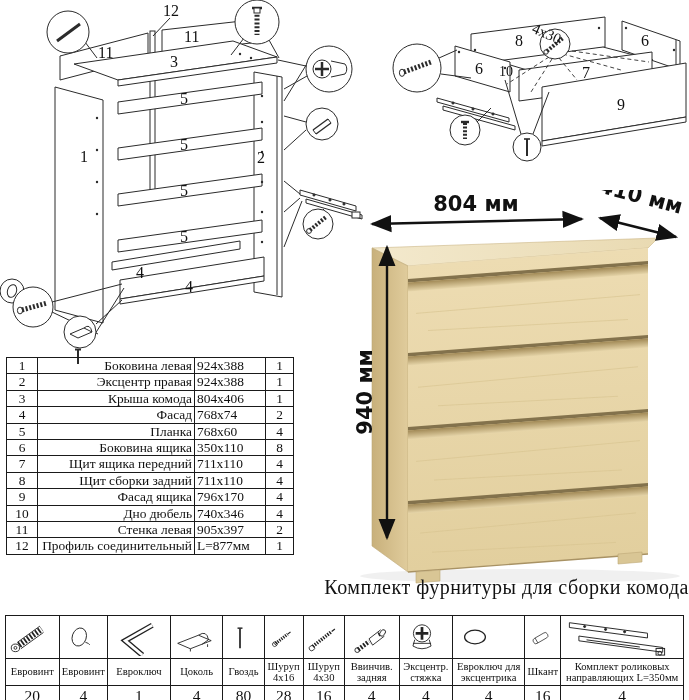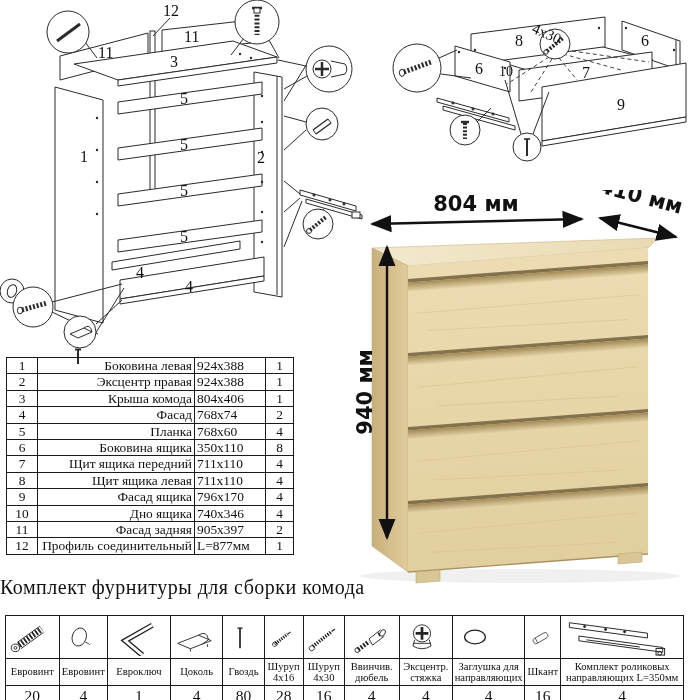--- a/index.html
+++ b/index.html
@@ -13,21 +13,21 @@
   .parts-table{border-collapse:collapse;table-layout:fixed;width:277px;
                font-family:"Liberation Serif",serif;font-size:13.4px;}
   .parts-table td{border:1.2px solid #1a1a1a;height:15.4px;padding:0 2px;
                   line-height:1.0;white-space:nowrap;overflow:hidden;}
   .parts-table .c-num{width:26px;text-align:center;}
   .parts-table .c-name{width:150px;text-align:right;padding-left:4px;}
   .parts-table .c-size{width:66px;text-align:left;}
   .parts-table .c-qty{width:23px;text-align:center;}
 
   
-  .hw-title{width:689px;text-align:left;font-size:20px;letter-spacing:.5px;}
+  .hw-title{width:689px;text-align:right;font-size:20px;letter-spacing:.5px;}
   .hw-table{border-collapse:collapse;table-layout:fixed;width:679px;
             font-family:"Liberation Serif",serif;margin-top:16px;}
   .hw-table td{border:1.2px solid #1a1a1a;text-align:center;vertical-align:middle;
                padding:0;overflow:hidden;}
   .hw-icon-cell{height:42px;}
   .hw-name-cell{height:26px;font-size:10.6px;line-height:1.05;padding:1px;}
   .hw-qty-cell{height:20px;font-size:15.5px;}
 </style>
 </head>
 <body>
@@ -360,42 +360,42 @@
 
         <tr>
           <td class="c-num">7</td>
           <td class="c-name">Щит ящика передний</td>
           <td class="c-size">711x110</td>
           <td class="c-qty">4</td>
         </tr>
 
         <tr>
           <td class="c-num">8</td>
-          <td class="c-name">Щит ящика левая</td>
+          <td class="c-name">Щит сборки задний</td>
           <td class="c-size">711x110</td>
           <td class="c-qty">4</td>
         </tr>
 
         <tr>
           <td class="c-num">9</td>
           <td class="c-name">Фасад ящика</td>
           <td class="c-size">796x170</td>
           <td class="c-qty">4</td>
         </tr>
 
         <tr>
           <td class="c-num">10</td>
-          <td class="c-name">Дно ящика</td>
+          <td class="c-name">Дно дюбель</td>
           <td class="c-size">740x346</td>
           <td class="c-qty">4</td>
         </tr>
 
         <tr>
           <td class="c-num">11</td>
-          <td class="c-name">Фасад задняя</td>
+          <td class="c-name">Стенка левая</td>
           <td class="c-size">905x397</td>
           <td class="c-qty">2</td>
         </tr>
 
         <tr>
           <td class="c-num">12</td>
           <td class="c-name">Профиль соединительный</td>
           <td class="c-size">L=877мм</td>
           <td class="c-qty">1</td>
         </tr>
@@ -536,23 +536,23 @@
           </td>
       </tr>
       <tr>
         <td class="hw-name-cell">Евровинт</td>
         <td class="hw-name-cell">Евровинт</td>
         <td class="hw-name-cell">Евроключ</td>
         <td class="hw-name-cell">Цоколь</td>
         <td class="hw-name-cell">Гвоздь</td>
         <td class="hw-name-cell">Шуруп 4x16</td>
         <td class="hw-name-cell">Шуруп 4x30</td>
-        <td class="hw-name-cell">Ввинчив. дюбель</td>
+        <td class="hw-name-cell">Ввинчив. задняя</td>
         <td class="hw-name-cell">Эксцентр. стяжка</td>
-        <td class="hw-name-cell">Заглушка для направляющих</td>
+        <td class="hw-name-cell">Евроключ для эксцентрика</td>
         <td class="hw-name-cell">Шкант</td>
         <td class="hw-name-cell">Комплект роликовых направляющих L=350мм</td>
       </tr>
       <tr>
         <td class="hw-qty-cell">20</td>
         <td class="hw-qty-cell">4</td>
         <td class="hw-qty-cell">1</td>
         <td class="hw-qty-cell">4</td>
         <td class="hw-qty-cell">80</td>
         <td class="hw-qty-cell">28</td>

